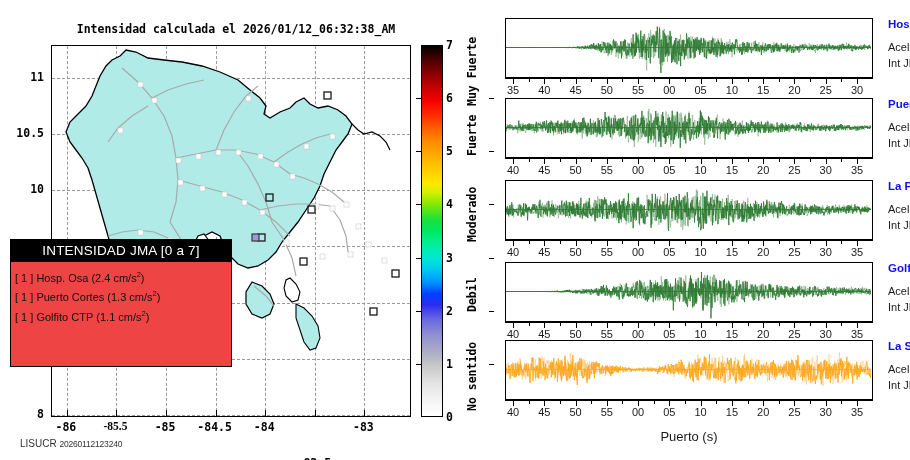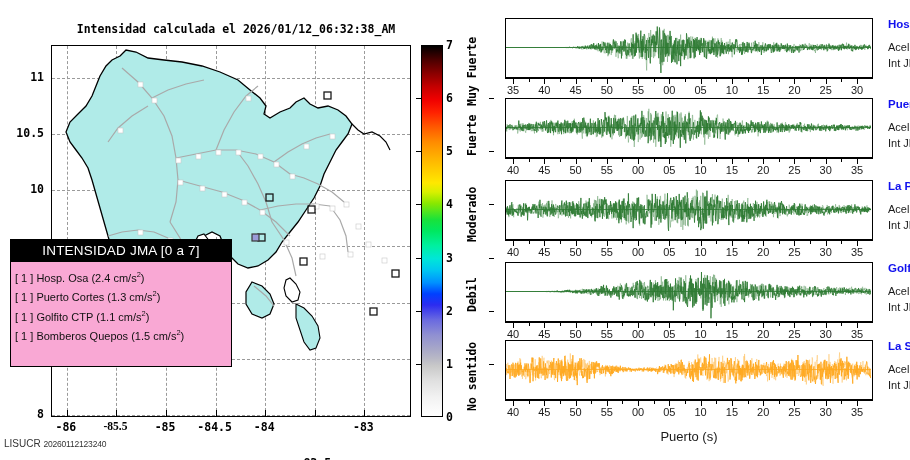--- a/index.html
+++ b/index.html
@@ -22,21 +22,21 @@
 
   #map-svg{position:absolute;left:0;top:0;}
 
   .ytick-lbl{position:absolute;right:0;font-family:"DejaVu Sans Mono", monospace;
     font-weight:bold;font-size:11.5px;text-align:right;width:40px;}
   .xtick-lbl{position:absolute;top:420px;font-family:"DejaVu Sans Mono", monospace;
     font-weight:bold;font-size:11.5px;text-align:center;width:56px;}
 
   
   #legend-box{position:absolute;left:10px;top:239px;width:222px;height:128px;
-    border:1px solid #000;background:#f9a8d4;box-sizing:border-box;z-index:8;}
+    border:1px solid #000;background:#ef4444;box-sizing:border-box;z-index:8;}
   #legend-title{background:#000;color:#fff;text-align:center;
     font-size:13.5px;padding:3px 0 4px;letter-spacing:.2px;}
   #legend-list{padding:5px 0 0 4px;}
   .legend-row{font-size:11px;line-height:15.6px;white-space:nowrap;color:#111;}
   .legend-row sup{font-size:7.5px;vertical-align:super;}
 
   
   #cbar-wrap{position:absolute;left:421px;top:45px;width:68px;height:372px;}
   #cbar{position:absolute;left:0;top:0;width:22px;height:372px;border:1.2px solid #000;
     box-sizing:border-box;
@@ -51,21 +51,21 @@
       #ff5a00 78%, #ff2200 82%, #f00000 85.5%,
       #c40000 89%, #8c0000 92.5%, #500000 96%, #140000 99%, #000000 100%);}
   .cb-tick{position:absolute;left:-5px;width:5px;height:0;border-top:1.2px solid #000;}
   .cb-tick.r{left:auto;right:-5px;}
   .cb-num{position:absolute;left:25px;font-family:"DejaVu Sans Mono", monospace;
     font-weight:bold;font-size:11.5px;}
   .cb-word{position:absolute;left:44px;font-family:"DejaVu Sans Mono", monospace;
     font-weight:bold;font-size:11.5px;white-space:nowrap;
     transform-origin:0 0;transform:rotate(-90deg);}
 
-  #footer{position:absolute;left:4px;top:438px;font-size:10px;color:#333;}
+  #footer{position:absolute;left:20px;top:438px;font-size:10px;color:#333;}
   #footer .code{font-size:8.5px;letter-spacing:-.2px;}
 
   
   #seis-panel{position:absolute;left:492px;top:0;width:418px;height:460px;}
   .seis-row{position:absolute;left:0;width:418px;}
   .seis-box{position:absolute;left:13px;top:0;width:368px;height:60px;
     border:1.6px solid #000;background:#fff;box-sizing:border-box;overflow:hidden;}
   .seis-box svg{display:block;}
   .seis-axis{position:absolute;left:13px;top:60px;width:368px;height:20px;}
   .ax-line{position:absolute;left:0;top:0;width:368px;height:0;border-top:1.2px solid #000;}
@@ -208,21 +208,20 @@
       <div style="position: absolute; bottom: -1px; height: 7px; width: 0px; border-left: 1.4px solid rgb(0, 0, 0); left: 262.792px;"></div>
       <div style="position: absolute; bottom: -1px; height: 7px; width: 0px; border-left: 1.4px solid rgb(0, 0, 0); left: 312.375px;"></div>
     </div>
 
   <div id="legend-box">
     <div id="legend-title">INTENSIDAD JMA [0 a 7]</div>
     <div id="legend-list">
         <div class="legend-row"><span>[ 1 ]</span>&nbsp;<span>Hosp. Osa</span>&nbsp;<span>(2.4 cm/s</span><sup>2</sup><span>)</span></div>
         <div class="legend-row"><span>[ 1 ]</span>&nbsp;<span>Puerto Cortes</span>&nbsp;<span>(1.3 cm/s</span><sup>2</sup><span>)</span></div>
         <div class="legend-row"><span>[ 1 ]</span>&nbsp;<span>Golfito CTP</span>&nbsp;<span>(1.1 cm/s</span><sup>2</sup><span>)</span></div>
-        <div class="legend-row"><span>[ 1 ]</span>&nbsp;<span>Bomberos Quepos</span>&nbsp;<span>(1.5 cm/s</span><sup>2</sup><span>)</span></div>
       </div>
   </div>
 
   <div id="map-ticklabels">
       <div class="ytick-lbl" style="left: 4px; top: 69.5px;">11</div>
       <div class="ytick-lbl" style="left: 4px; top: 125.75px;">10.5</div>
       <div class="ytick-lbl" style="left: 4px; top: 182px;">10</div>
       <div class="ytick-lbl" style="left: 4px; top: 238.25px;">9.5</div>
       <div class="ytick-lbl" style="left: 4px; top: 294.5px;">9</div>
       <div class="ytick-lbl" style="left: 4px; top: 350.75px;">8.5</div>

